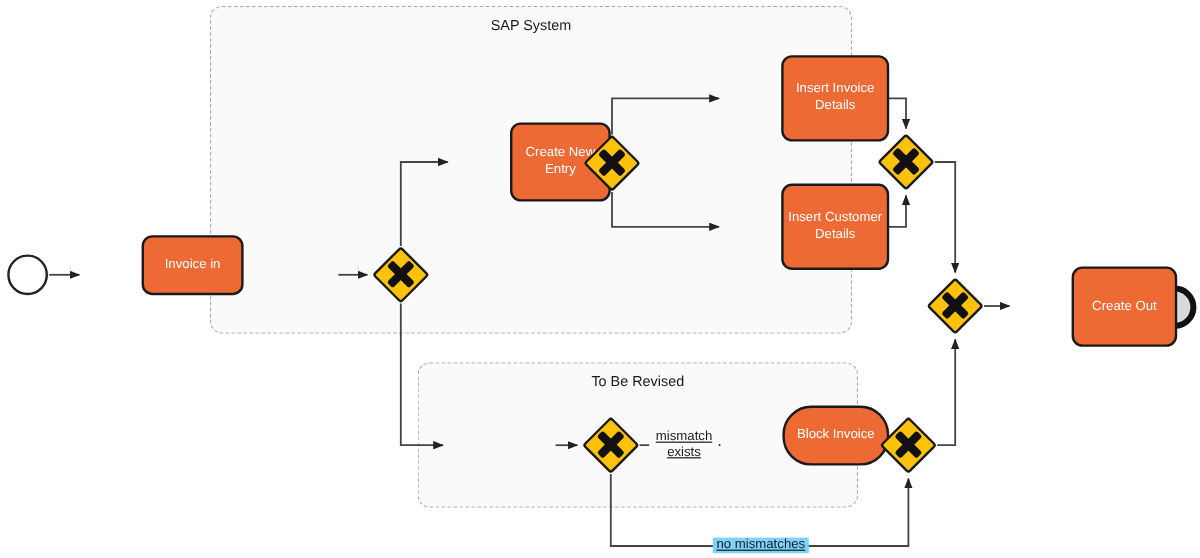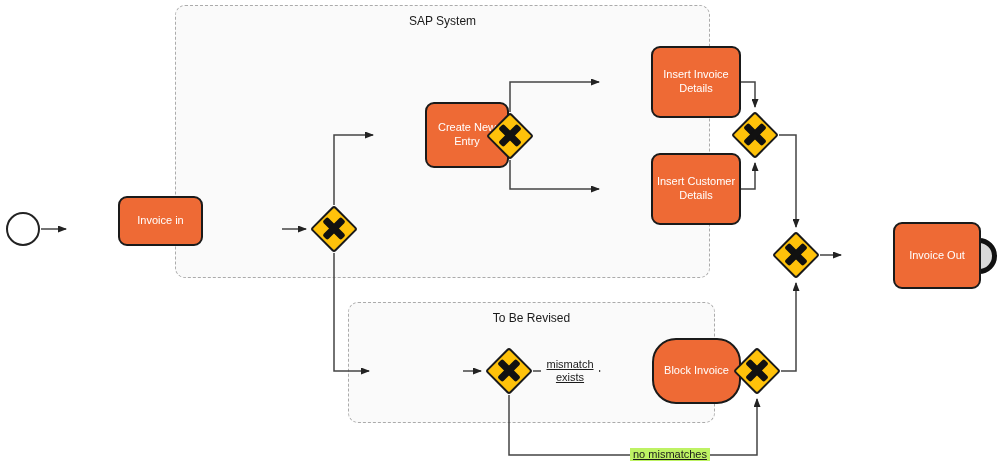--- a/index.html
+++ b/index.html
@@ -44,21 +44,21 @@
     content:""; position:absolute; left:11px; top:20px; width:26px; height:7px;
     background:#111; border-radius:2px;
   }
   .gateway .x-mark::before{transform:rotate(45deg);}
   .gateway .x-mark::after{transform:rotate(-45deg);}
   .edge-label{
     position:absolute; z-index:4; font-size:11px; line-height:1.15;
     color:#1a1a1a; text-align:center;text-decoration:underline;
   }
   .edge-label.on-group{background:var(--group-fill);}
-  .edge-label.on-white{background:#bef264;margin-left:36px;}
+  .edge-label.on-white{background:#7dd3fc;}
 </style>
 </head>
 <body>
 
 <div class="canvas">
 
   <div class="group" style="left:175px;top:5px;width:535px;height:273px;">
     <div class="group-label">SAP System</div>
   </div>
   <div class="group" style="left:348px;top:302px;width:367px;height:121px;">
@@ -91,22 +91,22 @@
     <path class="edge" d="M933,256 H957" marker-end="url(#arw)"></path>
   </svg>
 
   <div class="event start" style="left:6px;top:212px;"></div>
   <div class="event end" style="left:961px;top:238px;"></div>
 
   <div class="task" style="left:70px;top:196px;width:85px;height:50px;">Invoice in</div>
   <div class="task" style="left:377px;top:102px;width:84px;height:66px;">Create New Entry</div>
   <div class="task" style="left:603px;top:46px;width:90px;height:72px;">Insert Invoice Details</div>
   <div class="task" style="left:603px;top:153px;width:90px;height:72px;">Insert Customer Details</div>
-  <div class="task" style="left:604px;top:338px;width:89px;height:66px;border-radius:24px;">Block Invoice</div>
-  <div class="task" style="left:845px;top:222px;width:88px;height:67px;">Invoice Out</div>
+  <div class="task" style="left:604px;top:338px;width:89px;height:50px;border-radius:24px;">Block Invoice</div>
+  <div class="task" style="left:845px;top:222px;width:88px;height:67px;">Create Out</div>
 
   <div class="gateway" style="left:310px;top:205px;">
     <div class="diamond"></div>
     <div class="x-mark"></div>
   </div>
   <div class="gateway" style="left:486px;top:112px;">
     <div class="diamond"></div>
     <div class="x-mark"></div>
   </div>
   <div class="gateway" style="left:731px;top:111px;">

